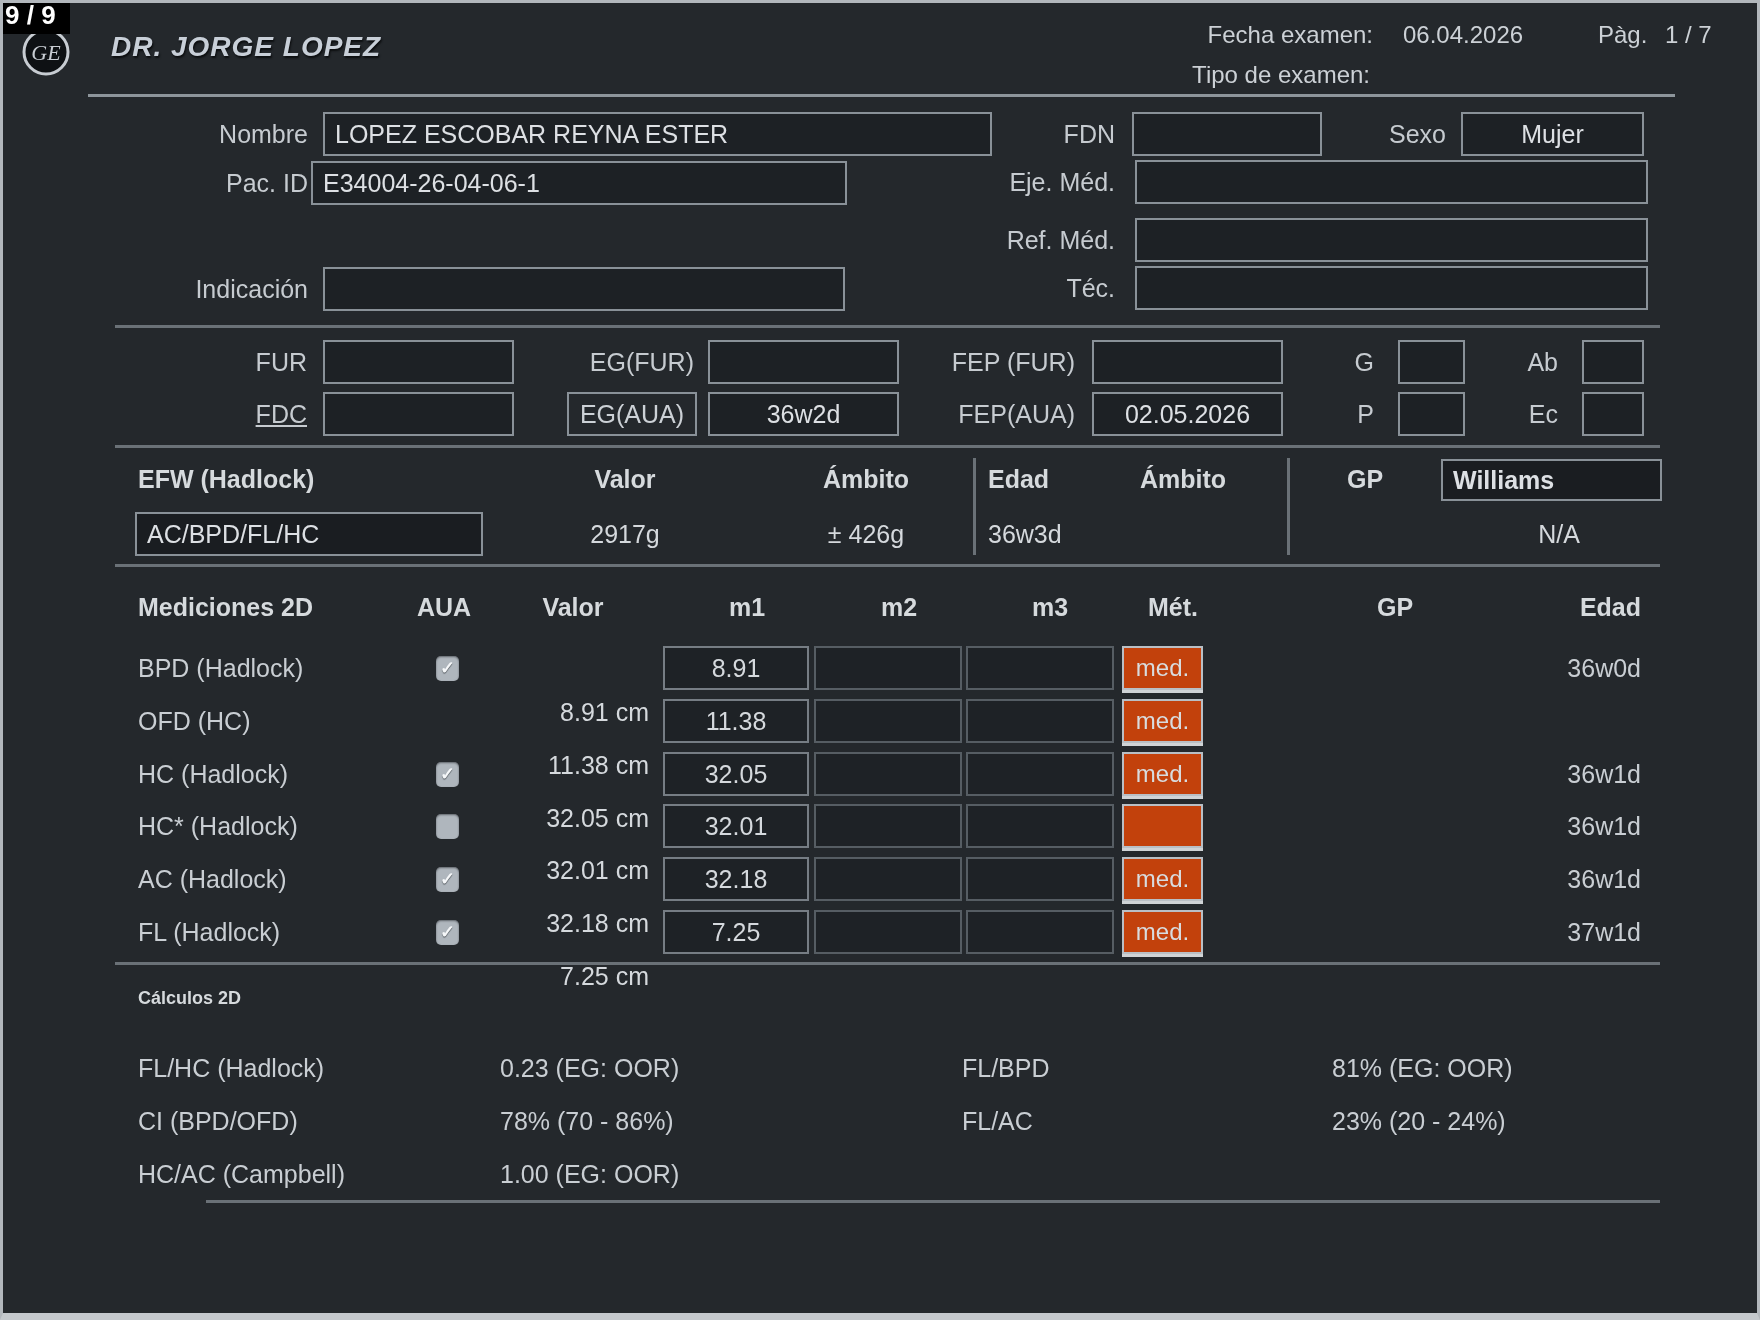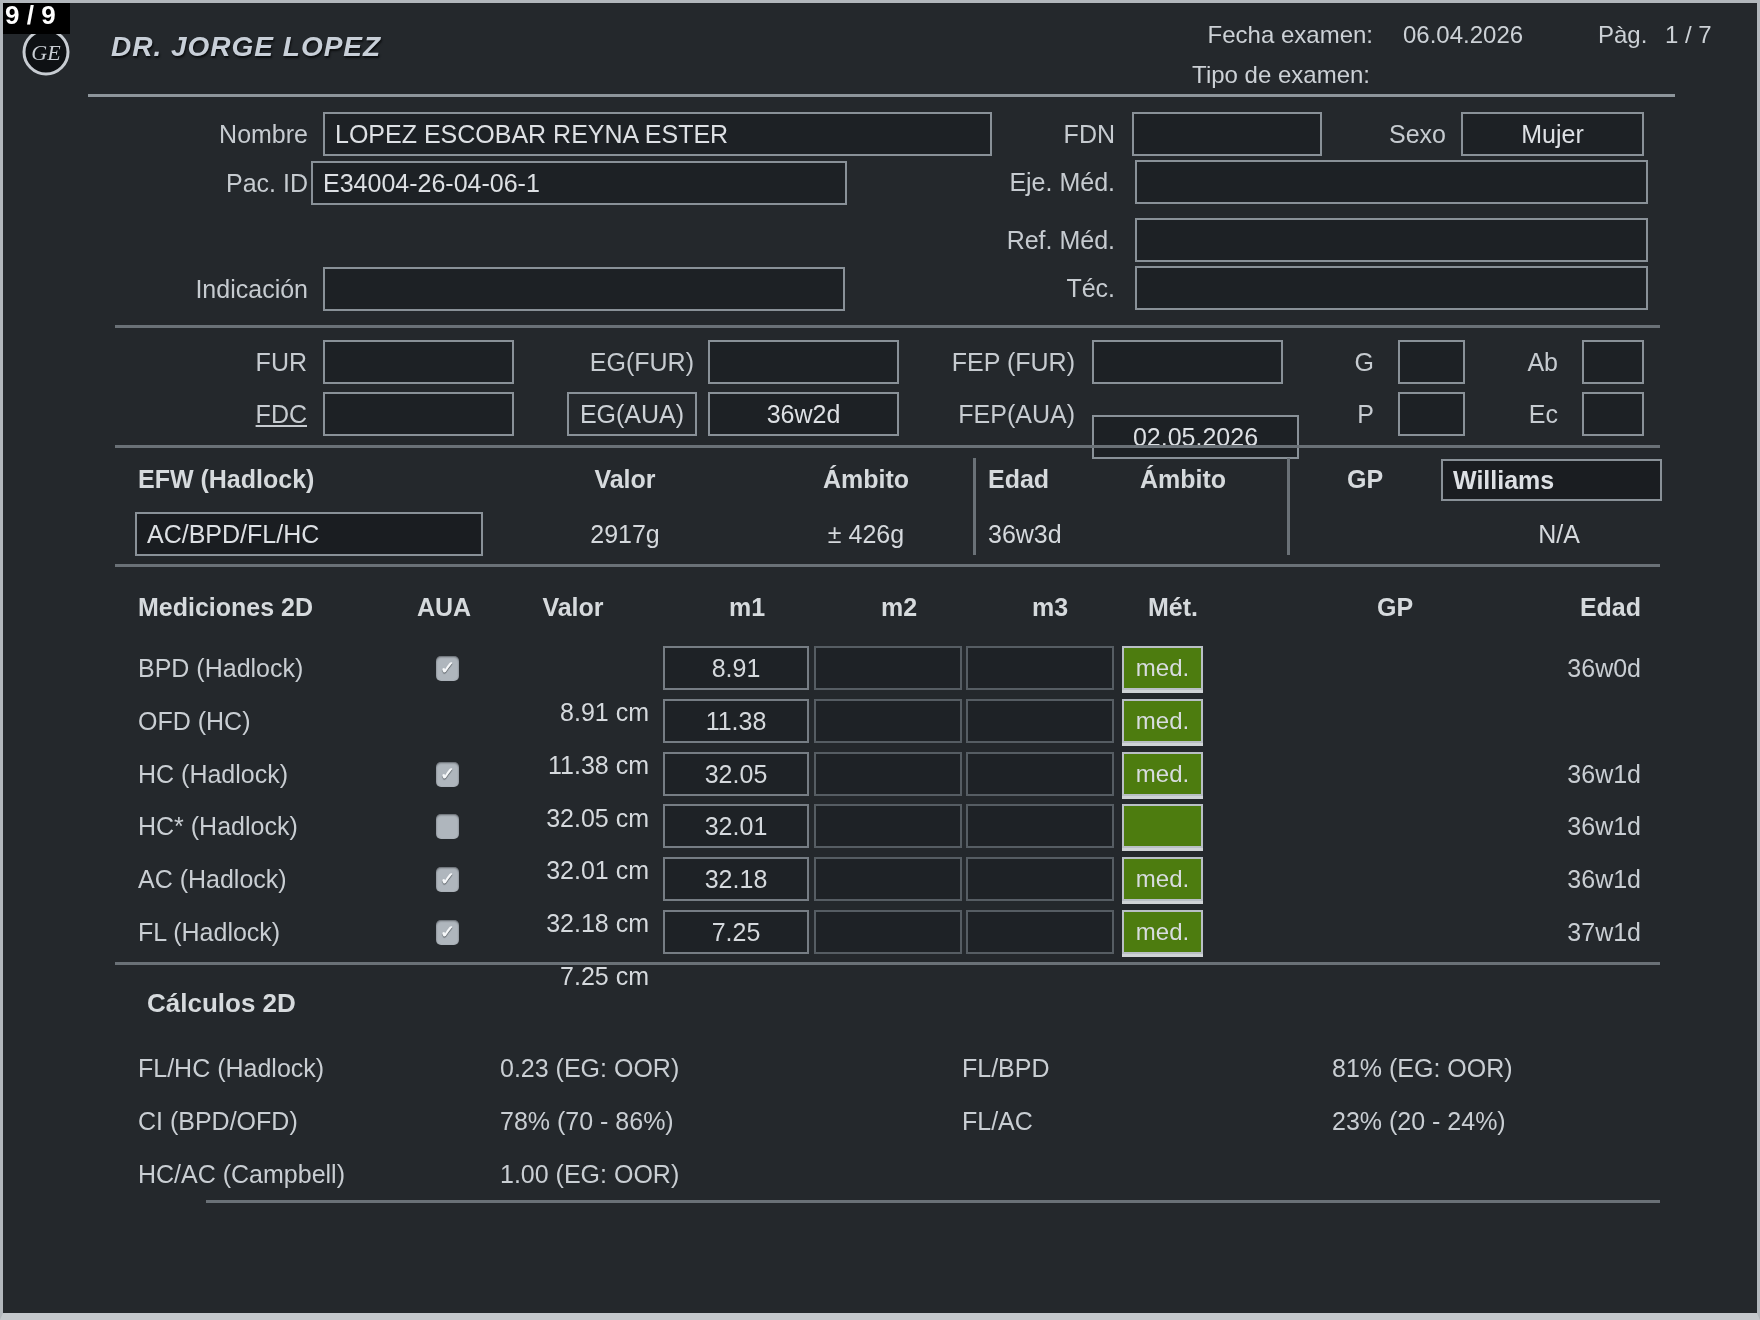--- a/index.html
+++ b/index.html
@@ -44,21 +44,21 @@
   .mbox {
     position:absolute; top:0; height:44px; box-sizing:border-box;
     background:#1e2226; border:2px solid #565d63;
     color:#d5d9dd; font-size:25px; line-height:40px; text-align:center;
   }
   .mbox.m1 { left:660px; width:146px; border-color:#767d84; }
   .mbox.m2 { left:811px; width:148px; }
   .mbox.m3 { left:963px; width:148px; }
   .metbtn {
     position:absolute; left:1119px; top:0; width:81px; height:44px; box-sizing:border-box;
-    background:#4d7c0f; border:2px solid #b9bfc5;
+    background:#c2410c; border:2px solid #b9bfc5;
     box-shadow:0 3px 0 #cfd3d6;
     color:#d8dcdf; font-size:24px; line-height:40px; text-align:center;
   }
   .cb {
     position:absolute; left:433px; top:10px; width:23px; height:25px;
     background:#afb6bd; border-radius:5px;
     box-shadow: inset 0 1px 2px rgba(40,44,48,.6);
     text-align:center; line-height:25px; font-size:18px; font-weight:bold;
     color:#f5f7f9; text-shadow:0 1px 1px #4a5056;
   }
@@ -133,21 +133,21 @@
   <div class="lbl" style="left:1171px;top:337px;width:200px;">G</div>
   <div class="field center" style="left:1395px;top:337px;width:67px;"></div>
   <div class="lbl" style="left:1355px;top:337px;width:200px;">Ab</div>
   <div class="field center" style="left:1579px;top:337px;width:62px;"></div>
 
   <div class="lbl" style="left:104px;top:389px;width:200px;text-decoration:underline;">FDC</div>
   <div class="field" style="left:320px;top:389px;width:191px;"></div>
   <div class="boxlabel" style="left:564px;top:389px;width:130px;text-align:center;">EG(AUA)</div>
   <div class="field center" style="left:705px;top:389px;width:191px;">36w2d</div>
   <div class="lbl" style="left:872px;top:389px;width:200px;">FEP(AUA)</div>
-  <div class="field center" style="left:1089px;top:412px;width:207px;">02.05.2026</div>
+  <div class="field center" style="left:1089px;top:389px;width:191px;">02.05.2026</div>
   <div class="lbl" style="left:1171px;top:389px;width:200px;">P</div>
   <div class="field center" style="left:1395px;top:389px;width:67px;"></div>
   <div class="lbl" style="left:1355px;top:389px;width:200px;">Ec</div>
   <div class="field center" style="left:1579px;top:389px;width:62px;"></div>
 
   <div class="hdiv" style="left:112px;top:442px;width:1545px;"></div>
 
   <div class="vdiv" style="left:970px;top:455px;height:97px;"></div>
   <div class="vdiv" style="left:1284px;top:455px;height:97px;"></div>
 
@@ -232,21 +232,21 @@
     <span class="rvalor">7.25 cm</span>
     <span class="mbox m1">7.25</span>
     <span class="mbox m2"></span>
     <span class="mbox m3"></span>
     <span class="metbtn">med.</span>
     <span class="redad">37w1d</span>
   </div>
 
   <div class="hdiv" style="left:112px;top:959px;width:1545px;"></div>
 
-  <div class="txt bold" style="left:144px;top:985px;font-size:26px;">Cálculos 2D</div>
+  <div class="txt bold" style="left:135px;top:985px;font-size:18px;">Cálculos 2D</div>
 
   <div class="calc-label" style="left:135px;top:1048px;">FL/HC (Hadlock)</div>
   <div class="calc-label" style="left:497px;top:1048px;">0.23 (EG: OOR)</div>
   <div class="calc-label" style="left:959px;top:1048px;">FL/BPD</div>
   <div class="calc-label" style="left:1329px;top:1048px;">81% (EG: OOR)</div>
 
   <div class="calc-label" style="left:135px;top:1101px;">CI (BPD/OFD)</div>
   <div class="calc-label" style="left:497px;top:1101px;">78% (70 - 86%)</div>
   <div class="calc-label" style="left:959px;top:1101px;">FL/AC</div>
   <div class="calc-label" style="left:1329px;top:1101px;">23% (20 - 24%)</div>

